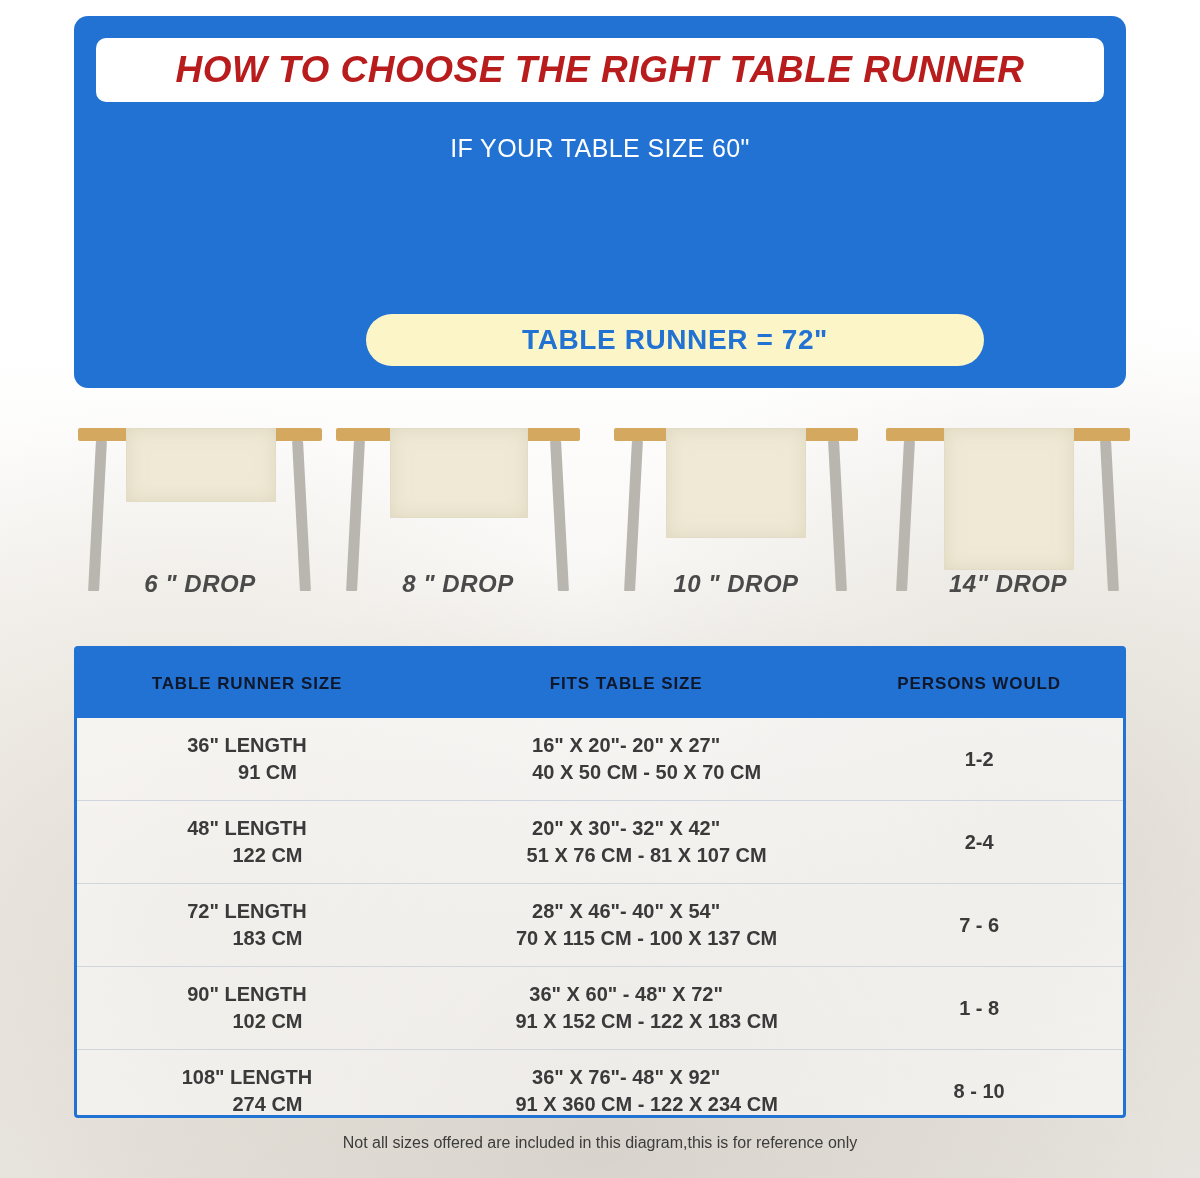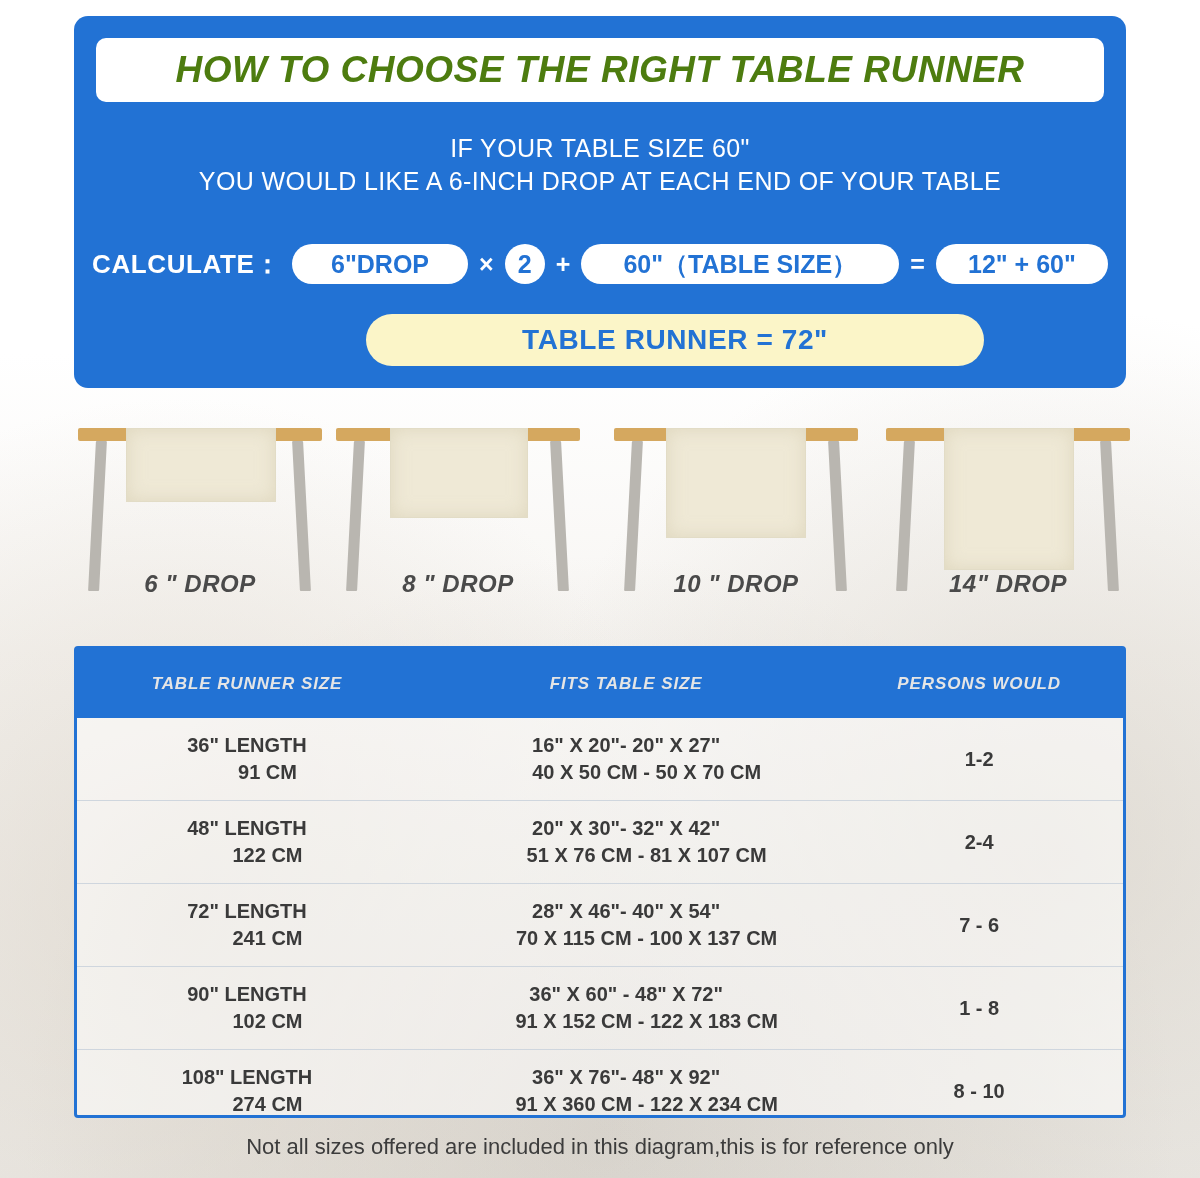--- a/index.html
+++ b/index.html
@@ -50,21 +50,21 @@
     border-radius: 10px;
     display: flex;
     align-items: center;
     justify-content: center;
   }
   .title-pill .t {
     font-size: 37px;
     font-weight: bold;
     font-style: italic;
     letter-spacing: 0.5px;
-    color: #4d7c0f;
+    color: #b91c1c;
     white-space: nowrap;
   }
   .sub-lines {
     position: absolute;
     left: 0;
     top: 116px;
     width: 100%;
     text-align: center;
     color: #ffffff;
   }
@@ -197,27 +197,26 @@
     box-sizing: border-box;
     background: rgba(255,255,255,0.55);
   }
   table.sizes {
     width: 100%;
     border-collapse: collapse;
     table-layout: fixed;
   }
   table.sizes thead th {
     background: #2272d4;
-    color: #e5e5e5;
+    color: #0f172a;
     font-size: 17px;
     font-weight: bold;
     letter-spacing: 0.9px;
     height: 67px;
     vertical-align: middle;
-    font-style: italic;
   }
   table.sizes tbody td {
     height: 80px;
     vertical-align: middle;
     text-align: center;
     color: #3a3a3a;
     font-size: 20px;
     line-height: 27px;
     border-bottom: 1px solid #cfd6de;
   }
@@ -228,52 +227,41 @@
   .cell-l1 { font-weight: bold; }
   .cell-l2 { font-weight: bold; margin-left: 41px; }
   .persons { font-size: 21px; font-weight: bold; }
 
   .footnote {
     position: absolute;
     left: 0;
     top: 1134px;
     width: 1200px;
     text-align: center;
-    font-size: 22px;
+    font-size: 16px;
     color: #3c3c3c;
   }
 </style>
 </head>
 <body>
 
 <div class="bg-wash"></div>
 
 <div class="page">
 
   <section class="calc-panel">
 
     <div class="title-pill">
       <span class="t">HOW TO CHOOSE THE RIGHT TABLE RUNNER</span>
     </div>
 
     <div class="sub-lines">
       <div>IF YOUR TABLE SIZE 60"</div>
-      <div>YOU WOULD LIKE A 6-INCH DROP AT EACH END OF YOUR TABLE</div>
-    </div>
-
-    <div class="calc-row">
-      <span class="calc-label">CALCULATE：</span>
-      <span class="pill pill-drop">6"DROP</span>
-      <span class="op">×</span>
-      <span class="pill pill-two">2</span>
-      <span class="op">+</span>
-      <span class="pill pill-size">60"（TABLE SIZE）</span>
-      <span class="op">=</span>
-      <span class="pill pill-sum">12" + 60"</span>
-    </div>
+    </div>
+
 
     <div class="result-pill">
       <span class="r">TABLE RUNNER = 72"</span>
     </div>
   </section>
 
   <section class="drops">
 
     <div class="drop-cell c0">
       <div class="tabletop"></div>
@@ -341,21 +329,21 @@
           </td>
           <td>
             <div class="cell-l1">20" X 30"- 32" X 42"</div>
             <div class="cell-l2">51 X 76 CM - 81 X 107 CM</div>
           </td>
           <td class="persons">2-4</td>
         </tr>
         <tr>
           <td>
             <div class="cell-l1">72" LENGTH</div>
-            <div class="cell-l2">241 CM</div>
+            <div class="cell-l2">183 CM</div>
           </td>
           <td>
             <div class="cell-l1">28" X 46"- 40" X 54"</div>
             <div class="cell-l2">70 X 115 CM - 100 X 137 CM</div>
           </td>
           <td class="persons">7 - 6</td>
         </tr>
         <tr>
           <td>
             <div class="cell-l1">90" LENGTH</div>

